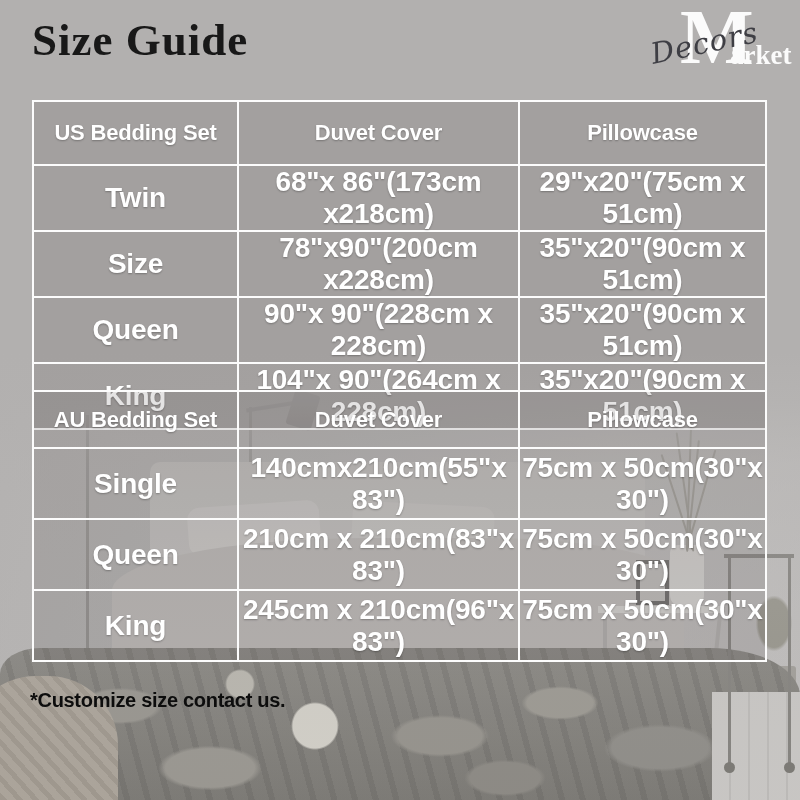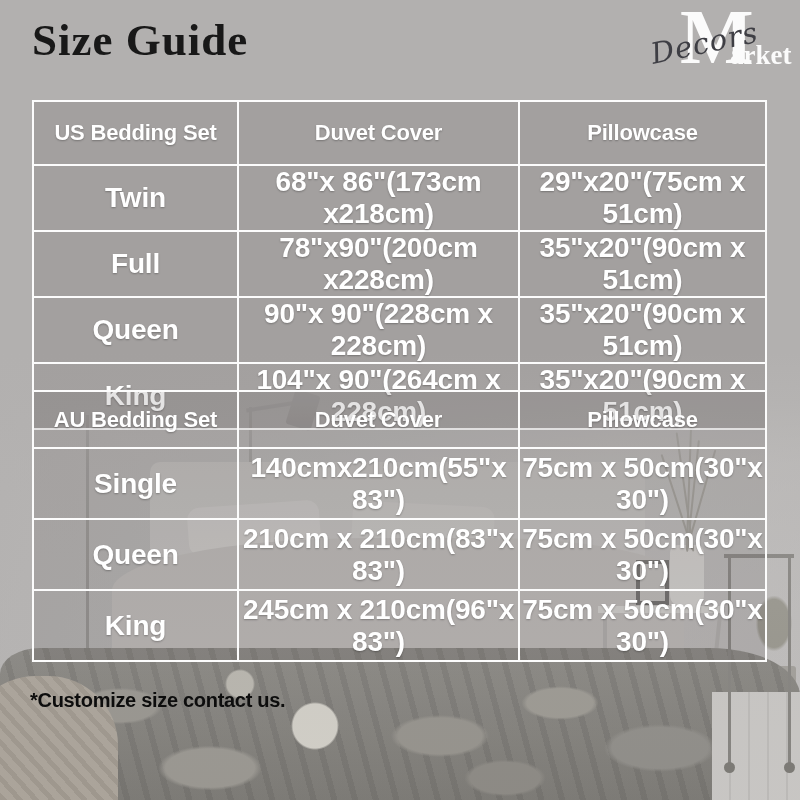--- a/index.html
+++ b/index.html
@@ -150,21 +150,21 @@
         <th>Pillowcase</th>
       </tr>
     </thead>
     <tbody>
       <tr>
         <td>Twin</td>
         <td>68"x 86"(173cm x218cm)</td>
         <td>29"x20"(75cm x 51cm)</td>
       </tr>
       <tr>
-        <td>Full</td>
+        <td>Size</td>
         <td>78"x90"(200cm x228cm)</td>
         <td>35"x20"(90cm x 51cm)</td>
       </tr>
       <tr>
         <td>Queen</td>
         <td>90"x 90"(228cm x 228cm)</td>
         <td>35"x20"(90cm x 51cm)</td>
       </tr>
       <tr>
         <td>King</td>

